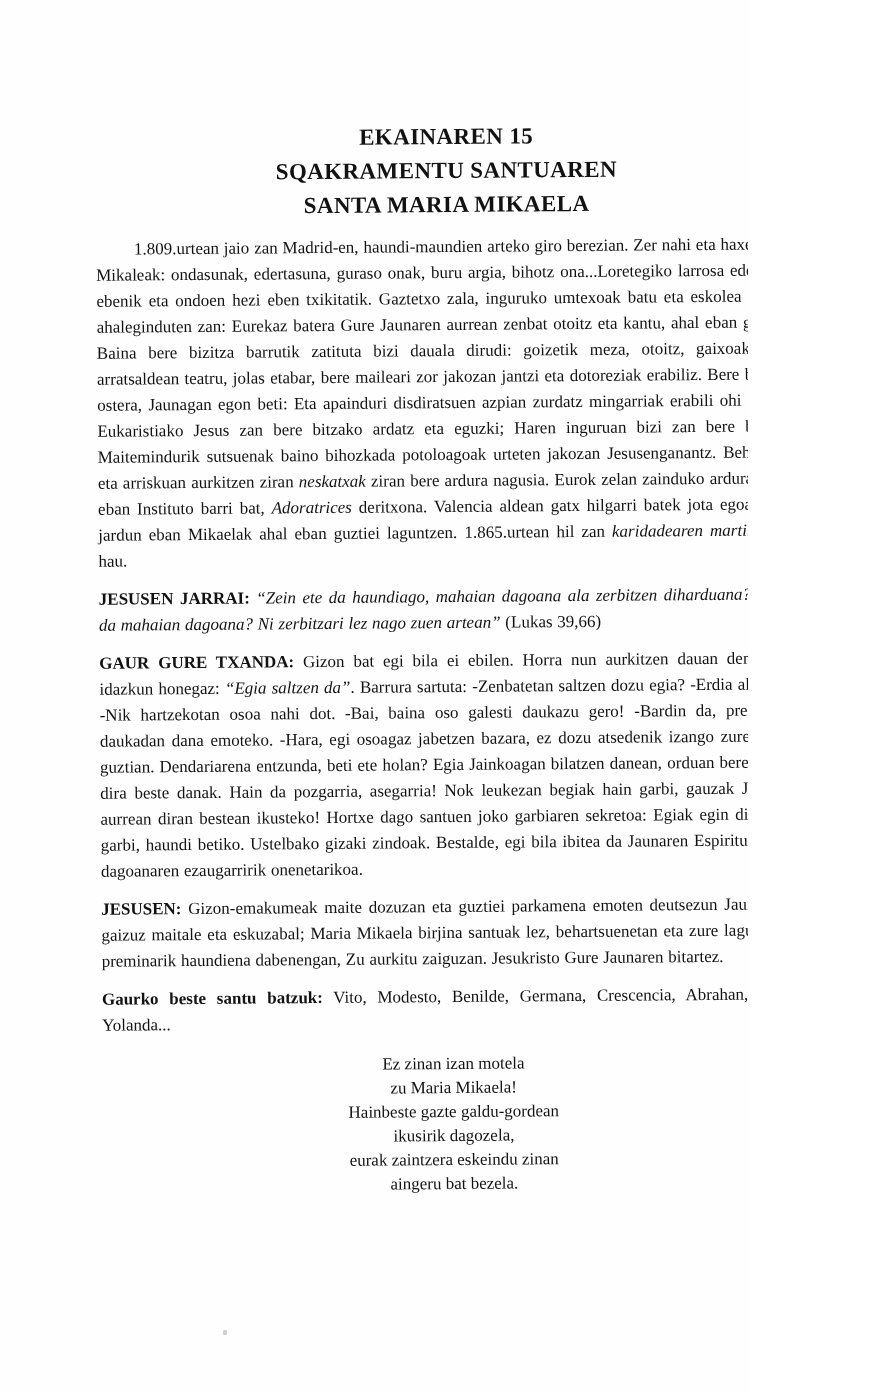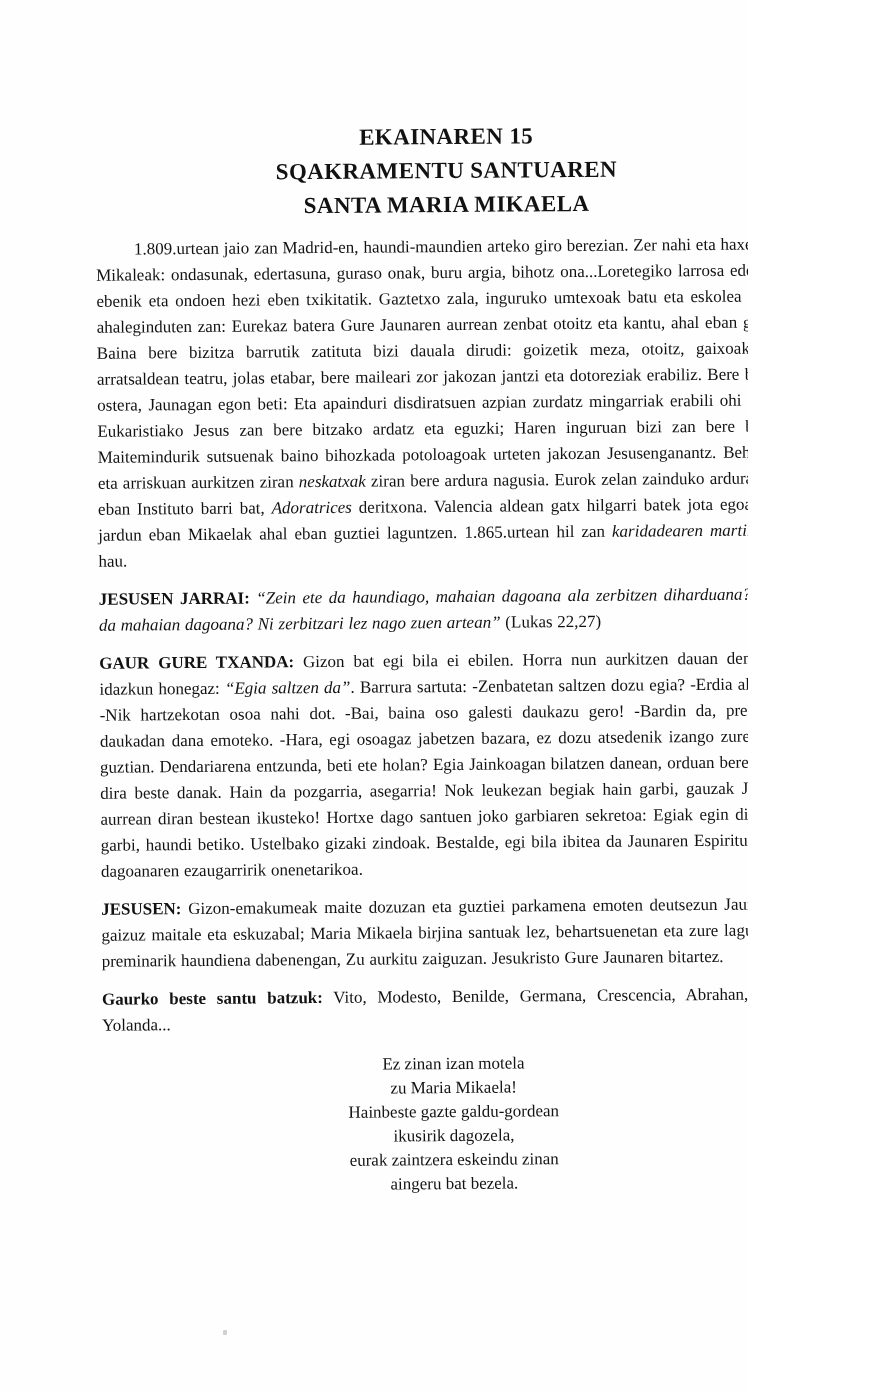--- a/index.html
+++ b/index.html
@@ -65,21 +65,21 @@
       <div>EKAINAREN 15</div>
       <div>SQAKRAMENTU SANTUAREN</div>
       <div>SANTA MARIA MIKAELA</div>
     </h1>
 
     <p class="body-par indent">
       <span>1.809.urtean jaio zan Madrid-en, haundi-maundien arteko giro berezian. Zer nahi eta haxe eukan Mikaleak: ondasunak, edertasuna, guraso onak, buru argia, bihotz ona...Loretegiko larrosa eder! Aha ebenik eta ondoen hezi eben txikitatik. Gaztetxo zala, inguruko umtexoak batu eta eskolea emoten ahaleginduten zan: Eurekaz batera Gure Jaunaren aurrean zenbat otoitz eta kantu, ahal eban guztian! Baina bere bizitza barrutik zatituta bizi dauala dirudi: goizetik meza, otoitz, gaixoak...; eta arratsaldean teatru, jolas etabar, bere maileari zor jakozan jantzi eta dotoreziak erabiliz. Bere bihotza, ostera, Jaunagan egon beti: Eta apainduri disdiratsuen azpian zurdatz mingarriak erabili ohi ebazan. Eukaristiako Jesus zan bere bitzako ardatz eta eguzki; Haren inguruan bizi zan bere bihotza. Maitemindurik sutsuenak baino bihozkada potoloagoak urteten jakozan Jesusenganantz. Behartsuak eta arriskuan aurkitzen ziran </span><span class="it">neskatxak</span><span> ziran bere ardura nagusia. Eurok zelan zainduko arduraz sortu eban Instituto barri bat, </span><span class="it">Adoratrices</span><span> deritxona. Valencia aldean gatx hilgarri batek jota egoala, han jardun eban Mikaelak ahal eban guztiei laguntzen. 1.865.urtean hil zan </span><span class="it">karidadearen martiri</span><span> sutsu hau.</span>
     </p>
 
     <p class="body-par">
-      <span class="sec-label">JESUSEN JARRAI:</span><span class="it"> “Zein ete da haundiago, mahaian dagoana ala zerbitzen diharduana? Ez ete da mahaian dagoana? Ni zerbitzari lez nago zuen artean”</span><span> (Lukas 22,27)</span>
+      <span class="sec-label">JESUSEN JARRAI:</span><span class="it"> “Zein ete da haundiago, mahaian dagoana ala zerbitzen diharduana? Ez ete da mahaian dagoana? Ni zerbitzari lez nago zuen artean”</span><span> (Lukas 39,66)</span>
     </p>
 
     <p class="body-par">
       <span class="sec-label">GAUR GURE TXANDA:</span><span> Gizon bat egi bila ei ebilen. Horra nun aurkitzen dauan denda bat, idazkun honegaz: </span><span class="it">“Egia saltzen da”</span><span>. Barrura sartuta: -Zenbatetan saltzen dozu egia? -Erdia ala osoa? -Nik hartzekotan osoa nahi dot. -Bai, baina oso galesti daukazu gero! -Bardin da, prest nago daukadan dana emoteko. -Hara, egi osoagaz jabetzen bazara, ez dozu atsedenik izango zure bizitza guztian. Dendariarena entzunda, beti ete holan? Egia Jainkoagan bilatzen danean, orduan berez izaten dira beste danak. Hain da pozgarria, asegarria! Nok leukezan begiak hain garbi, gauzak Jaunaren aurrean diran bestean ikusteko! Hortxe dago santuen joko garbiaren sekretoa: Egiak egin ditu aske, garbi, haundi betiko. Ustelbako gizaki zindoak. Bestalde, egi bila ibitea da Jaunaren Espiritua gugan dagoanaren ezaugarririk onenetarikoa.</span>
     </p>
 
     <p class="body-par">
       <span class="sec-label">JESUSEN:</span><span> Gizon-emakumeak maite dozuzan eta guztiei parkamena emoten deutsezun Jauna, egin gaizuz maitale eta eskuzabal; Maria Mikaela birjina santuak lez, behartsuenetan eta zure laguntzaren preminarik haundiena dabenengan, Zu aurkitu zaiguzan. Jesukristo Gure Jaunaren bitartez.</span>
     </p>
 

